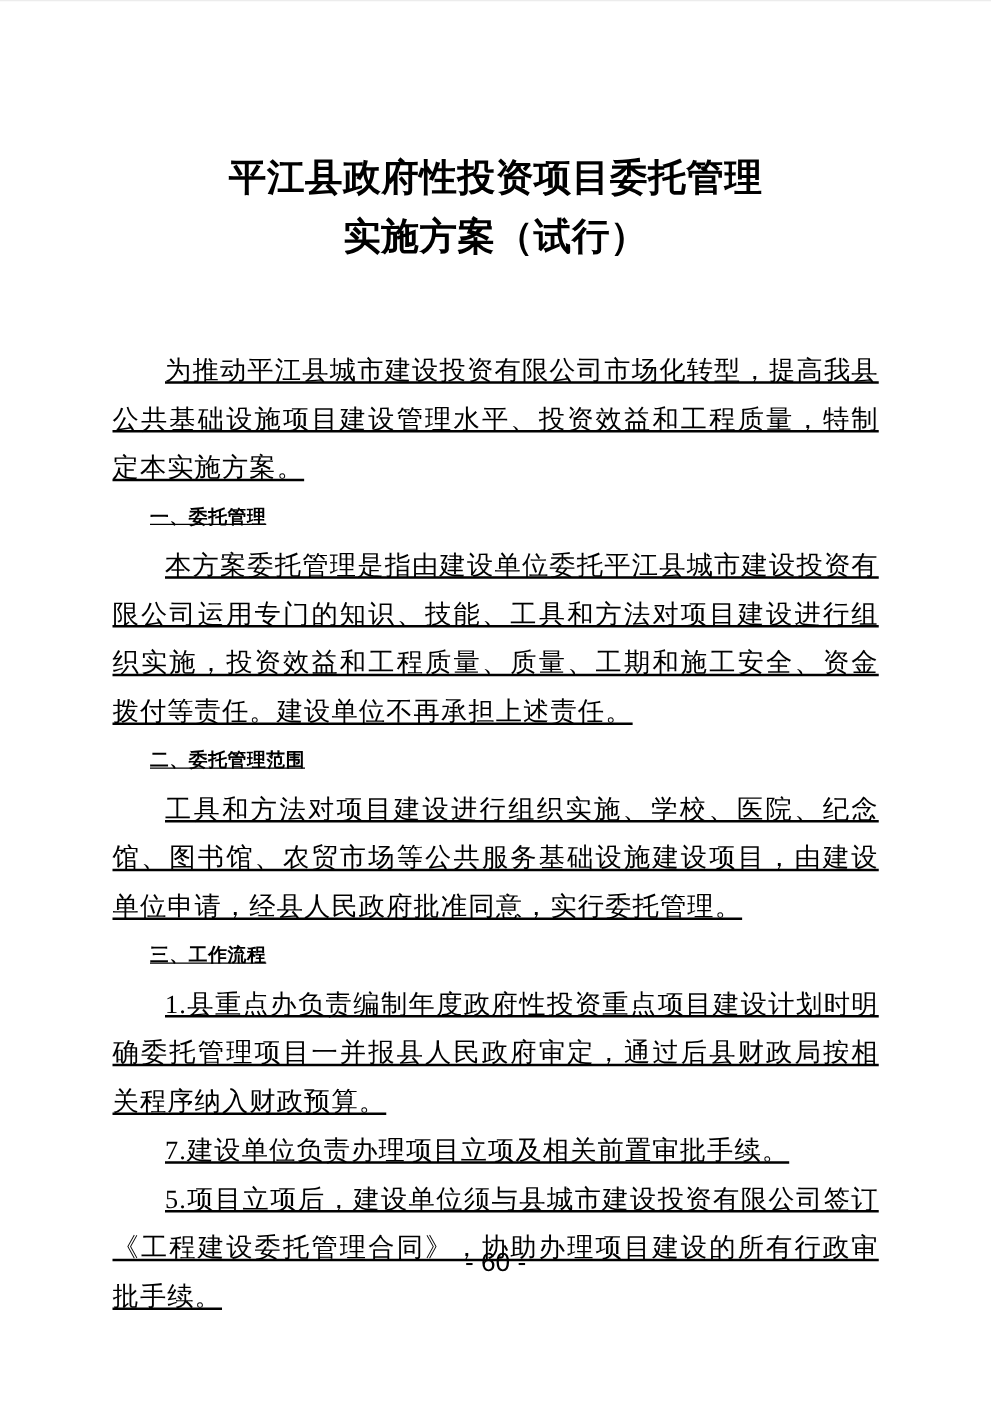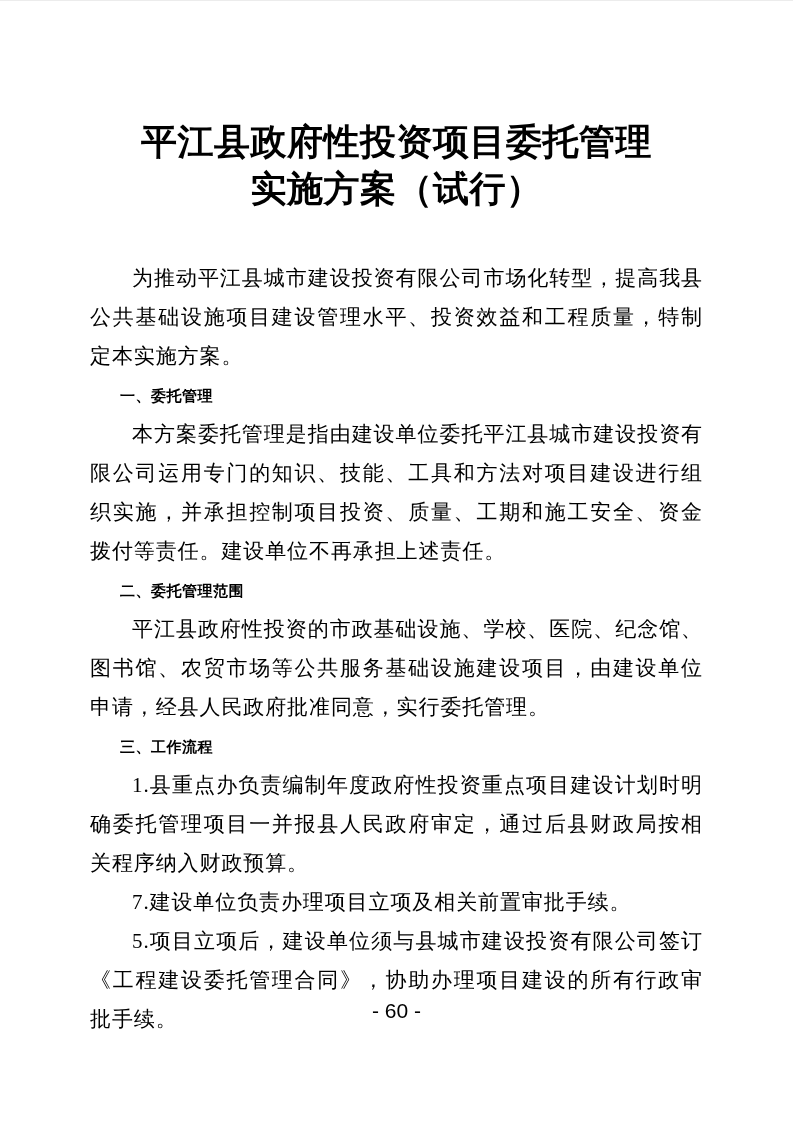--- a/index.html
+++ b/index.html
@@ -19,32 +19,33 @@
   }
   .content {
     position: absolute;
     left: 90px;
     top: 118px;
     width: 613px;
   }
   .doc-title {
     text-align: center;
     font-weight: bold;
-    font-size: 36px;
+    font-size: 30px;
     line-height: 47px;
     font-family: "Liberation Serif", "DejaVu Serif", serif;
     letter-spacing: 0.5px;
   }
   .body-text {
-    margin-top: 46px;
+    margin-top: 64px;
     font-size: 21px;
     line-height: 39px;
     letter-spacing: 0.9px;
     text-align: justify;
     text-justify: inter-character;
+    text-decoration: underline;
   }
   .body-text p {
     margin: 0;
     text-indent: 2em;
   }
   .section-heading {
     margin: 0;
     text-indent: 2em;
     font-size: 15px;
     line-height: 39px;
@@ -72,24 +73,24 @@
 
     <div class="doc-title">
       <div>平江县政府性投资项目委托管理</div>
       <div>实施方案（试行）</div>
     </div>
 
     <div class="body-text">
       <p>为推动平江县城市建设投资有限公司市场化转型，提高我县公共基础设施项目建设管理水平、投资效益和工程质量，特制定本实施方案。</p>
 
       <p class="section-heading">一、委托管理</p>
-      <p>本方案委托管理是指由建设单位委托平江县城市建设投资有限公司运用专门的知识、技能、工具和方法对项目建设进行组织实施，并承担控制项目投资、质量、工期和施工安全、资金拨付等责任。建设单位不再承担上述责任。</p>
+      <p>本方案委托管理是指由建设单位委托平江县城市建设投资有限公司运用专门的知识、技能、工具和方法对项目建设进行组织实施，投资效益和工程质量、质量、工期和施工安全、资金拨付等责任。建设单位不再承担上述责任。</p>
 
       <p class="section-heading">二、委托管理范围</p>
-      <p>平江县政府性投资的市政基础设施、学校、医院、纪念馆、图书馆、农贸市场等公共服务基础设施建设项目，由建设单位申请，经县人民政府批准同意，实行委托管理。</p>
+      <p>工具和方法对项目建设进行组织实施、学校、医院、纪念馆、图书馆、农贸市场等公共服务基础设施建设项目，由建设单位申请，经县人民政府批准同意，实行委托管理。</p>
 
       <p class="section-heading">三、工作流程</p>
       <p>1.县重点办负责编制年度政府性投资重点项目建设计划时明确委托管理项目一并报县人民政府审定，通过后县财政局按相关程序纳入财政预算。</p>
       <p>7.建设单位负责办理项目立项及相关前置审批手续。</p>
       <p>5.项目立项后，建设单位须与县城市建设投资有限公司签订《工程建设委托管理合同》，协助办理项目建设的所有行政审批手续。</p>
     </div>
 
   </div>
 
   <div class="footer">- 60 -</div>

